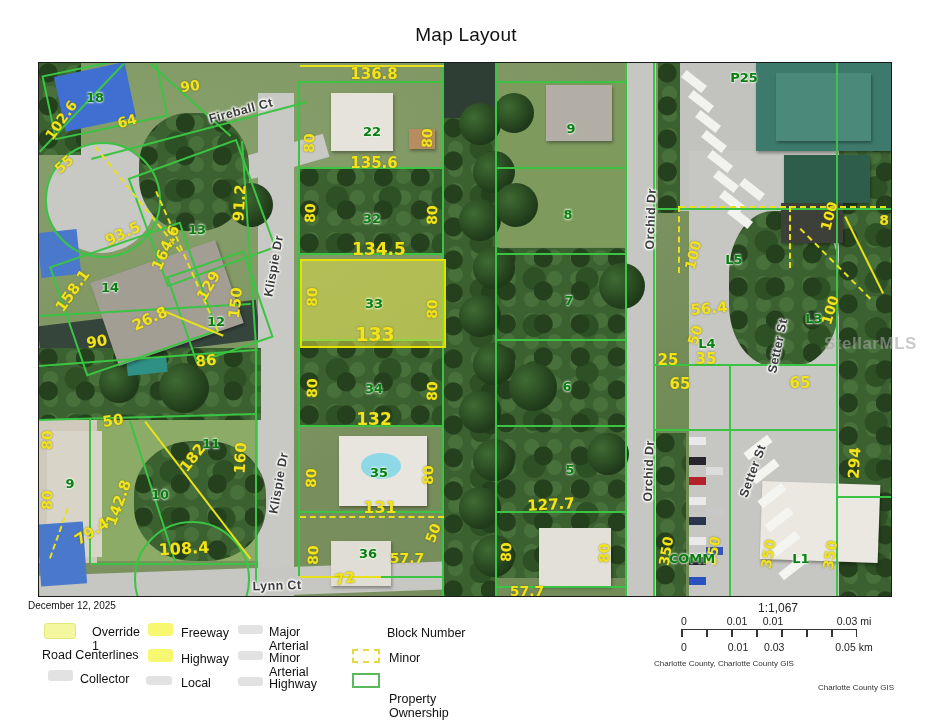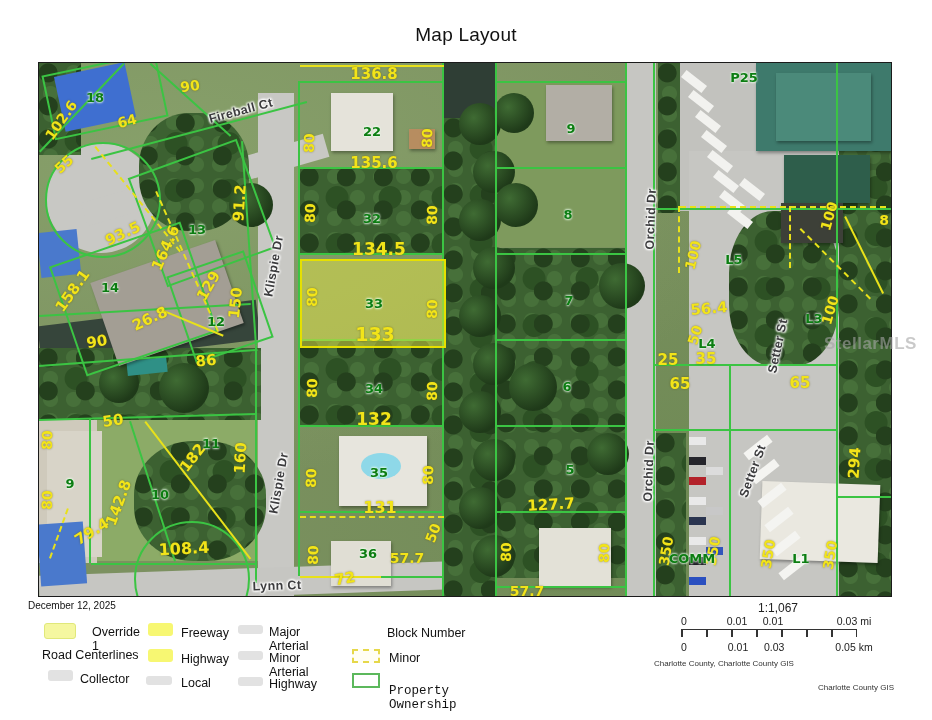--- a/index.html
+++ b/index.html
@@ -346,21 +346,21 @@
 
   <div class="litem" style="left:387px;top:626px;">
     <span>Block Number</span>
   </div>
   <div class="litem" style="left:352px;top:648px;">
     <span class="sw sw-lots" style="left:0;top:1px;width:24px;height:10px;"></span>
     <span style="position:absolute;left:37px;top:3px;">Minor</span>
   </div>
   <div class="litem" style="left:352px;top:672px;">
     <span class="sw sw-own" style="left:0;top:1px;width:24px;height:11px;"></span>
-    <span style="position:absolute;left:37px;top:12px;font-family:Liberation Mono, monospace;">Property Ownership</span>
+    <span style="position:absolute;left:37px;top:20px;">Property Ownership</span>
   </div>
 </div>
 
 <div>
   <div class="sb sb-ratio">1:1,067</div>
   <span class="sb" style="left:672px;top:615px;width:24px;text-align:center;">0</span>
   <span class="sb" style="left:721px;top:615px;width:32px;text-align:center;">0.01</span>
   <span class="sb" style="left:757px;top:615px;width:32px;text-align:center;">0.01</span>
   <span class="sb" style="left:826px;top:615px;width:56px;text-align:center;">0.03 mi</span>
   <div class="sb-ruler" style="position:absolute;"></div>

